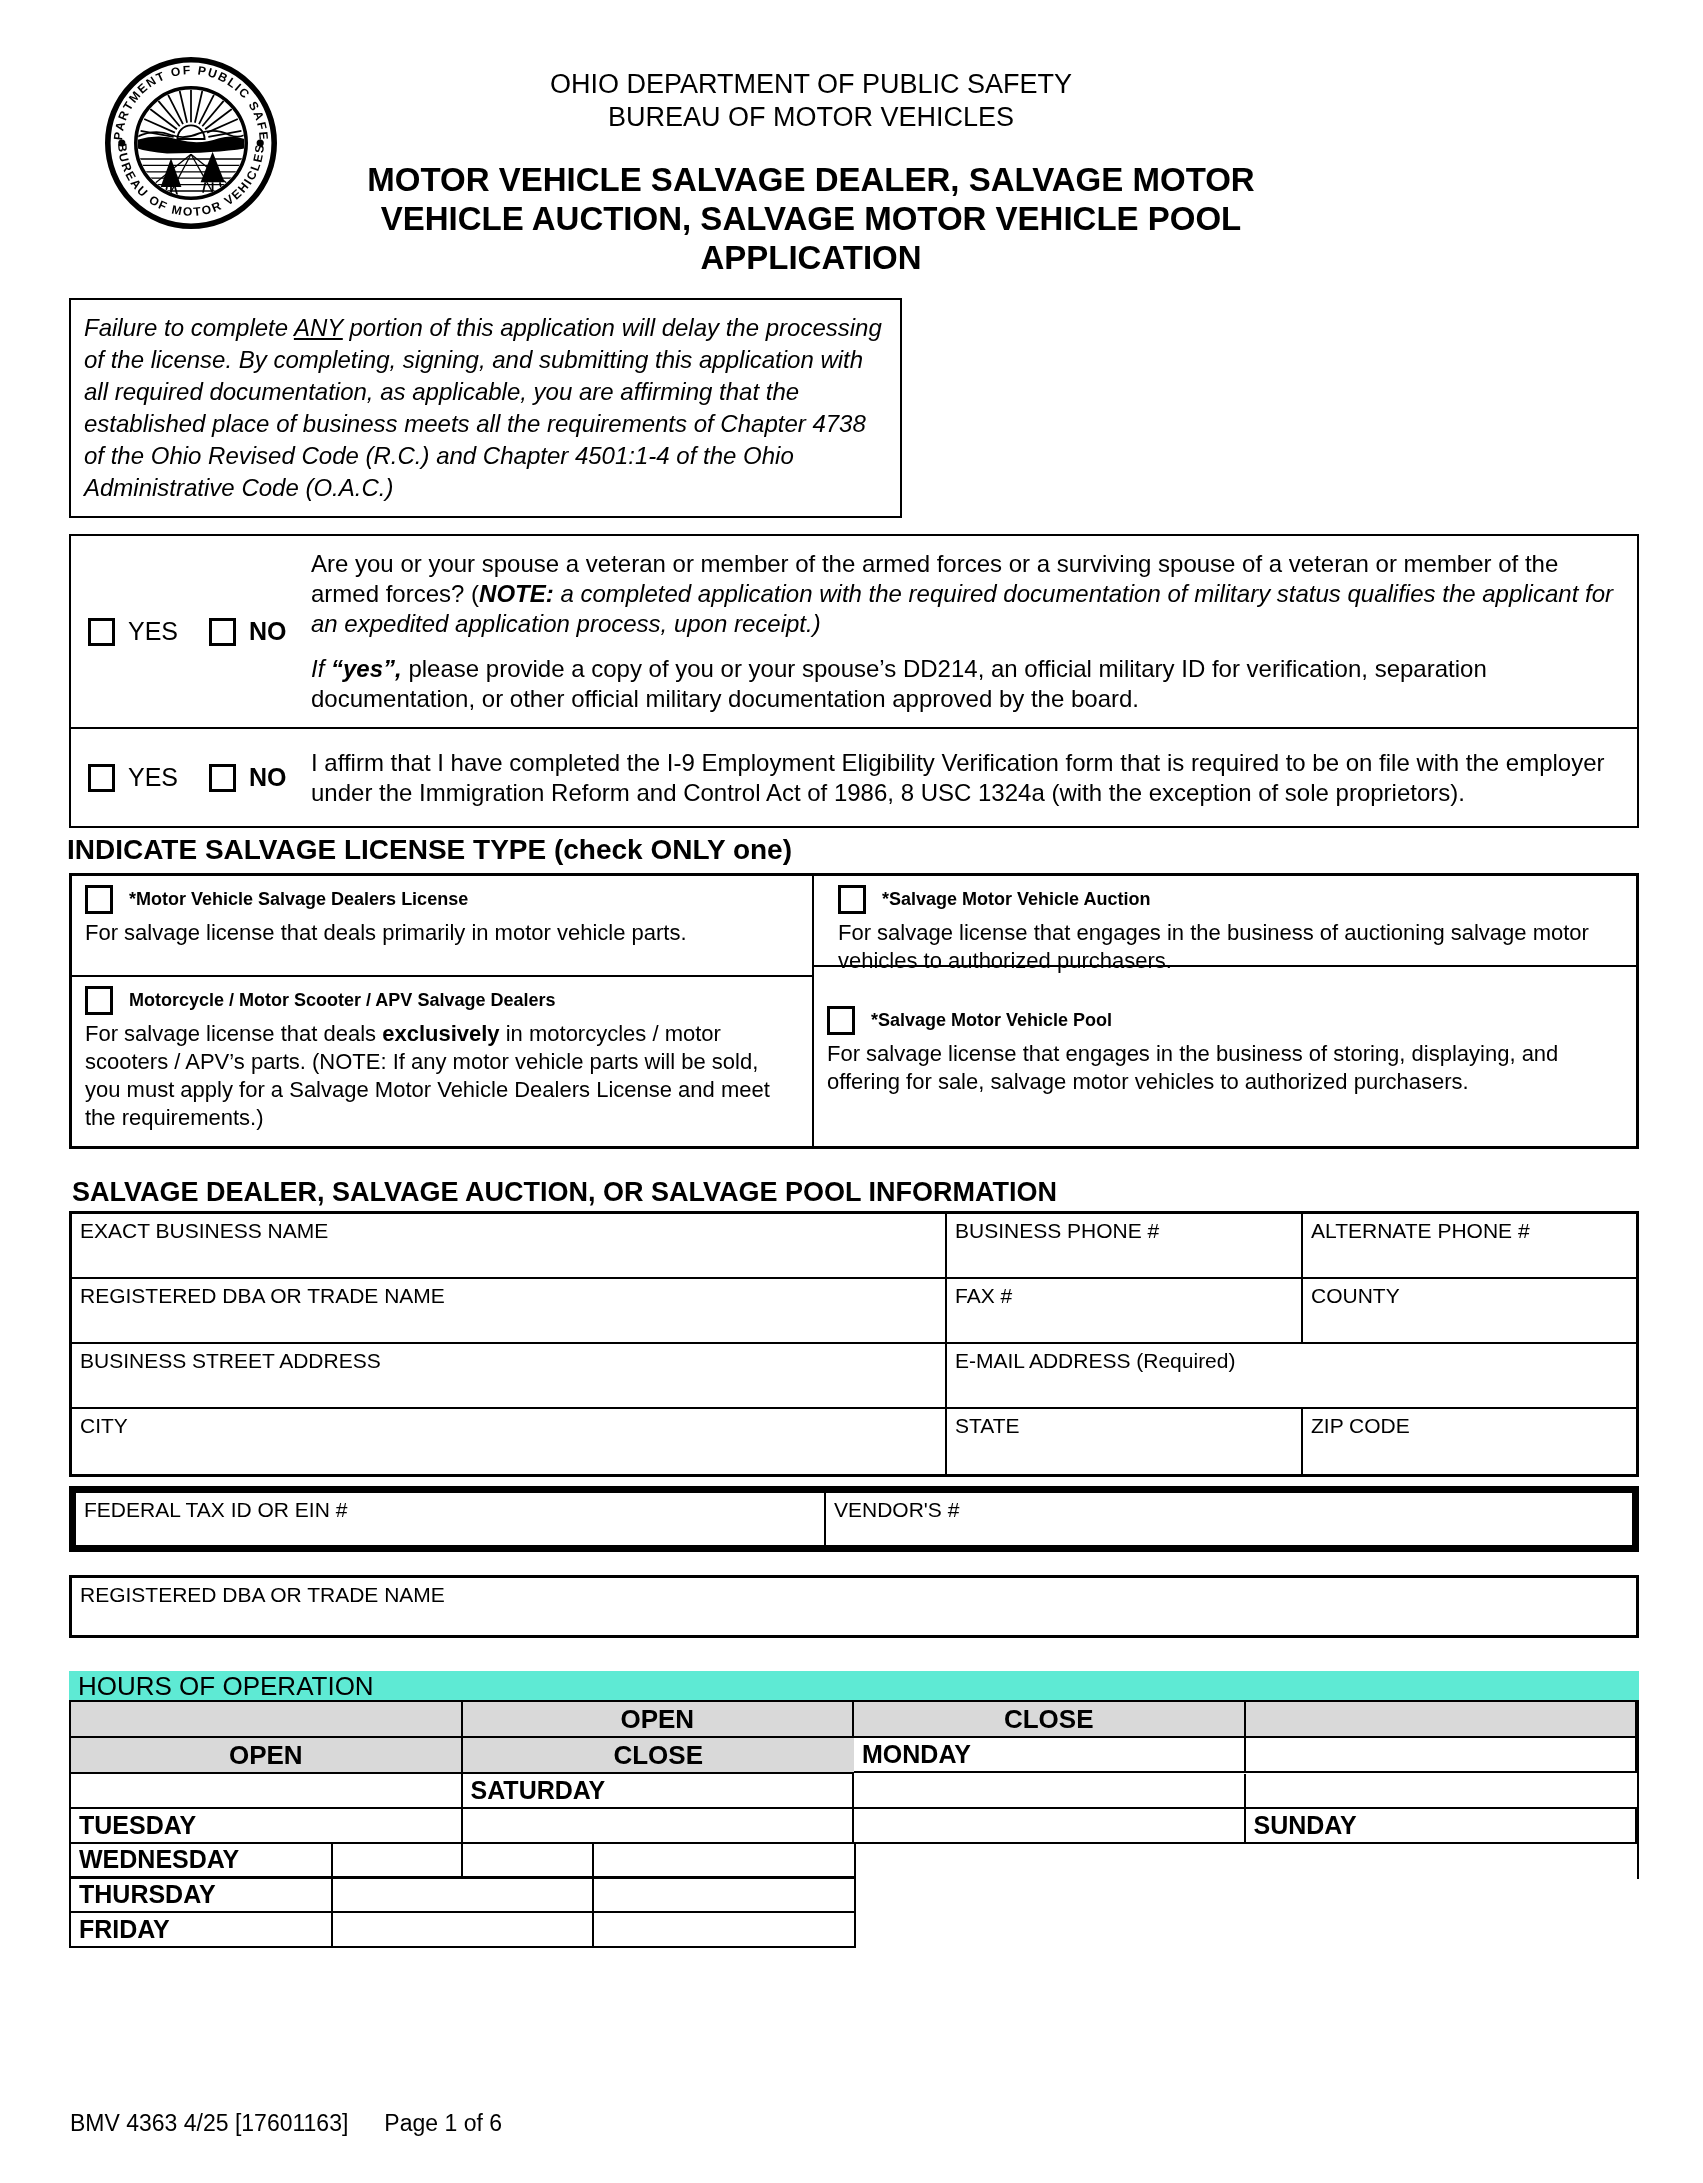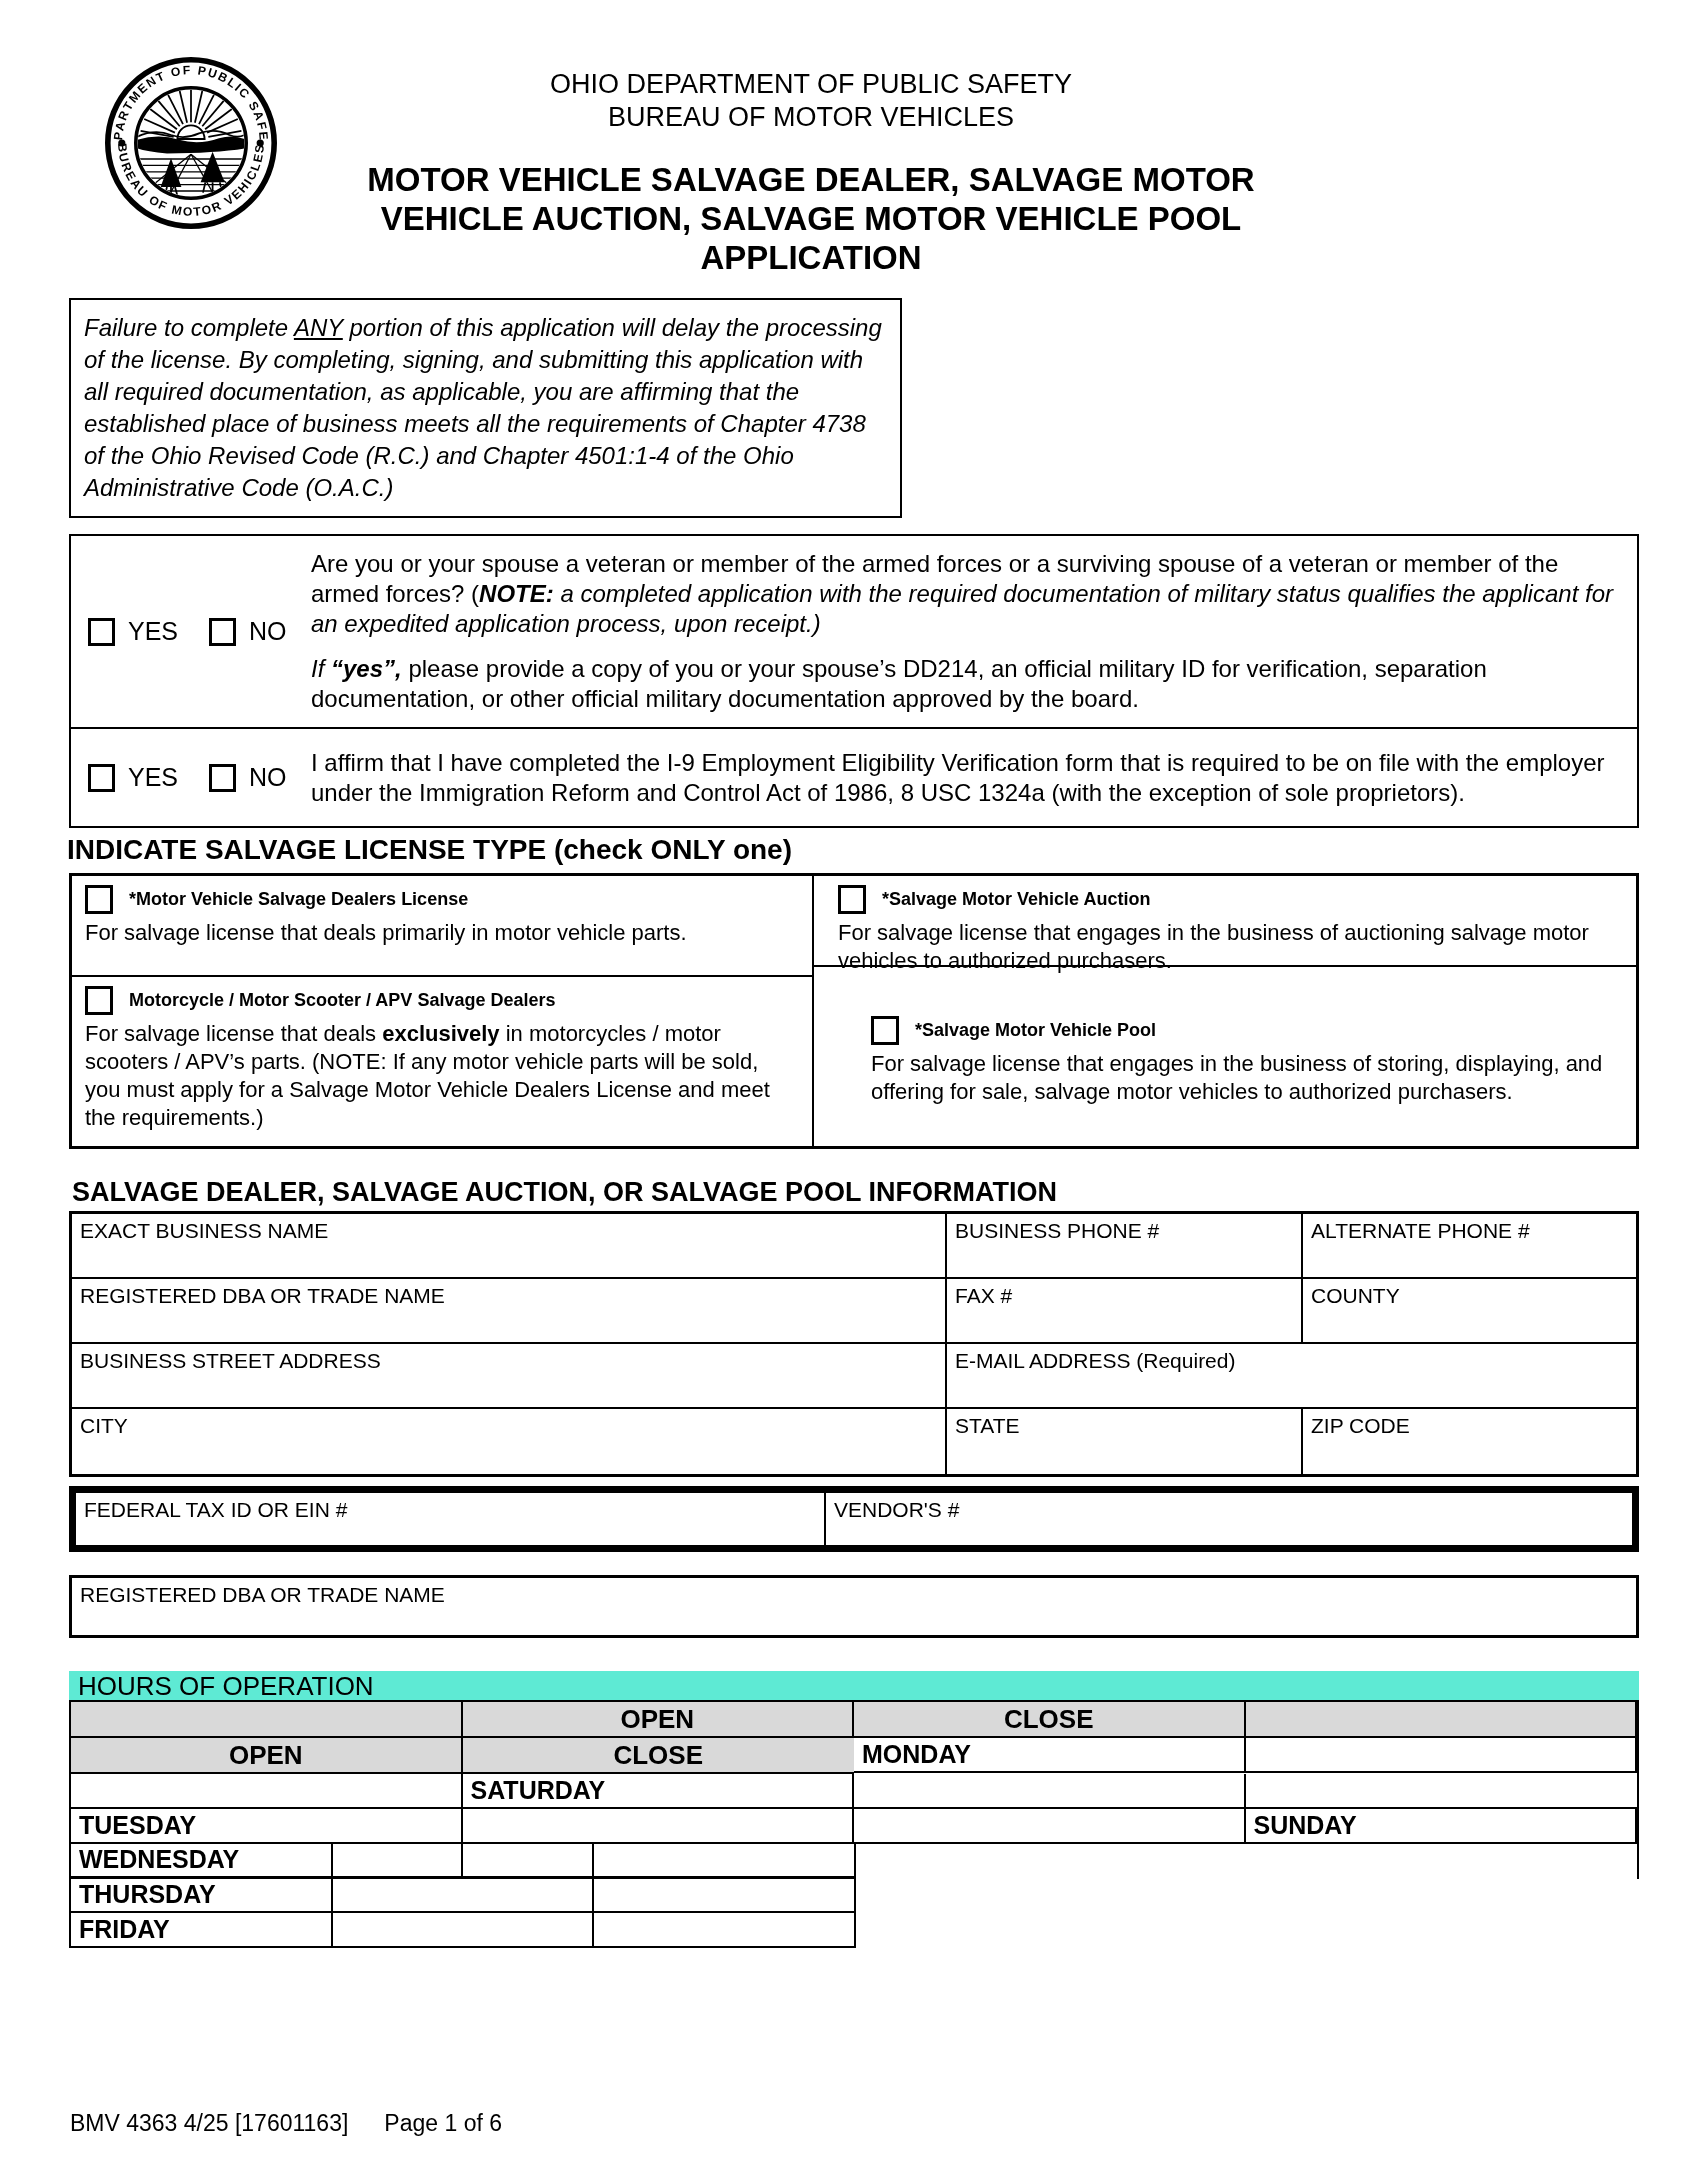--- a/index.html
+++ b/index.html
@@ -21,36 +21,36 @@
     font-style:italic; font-size:24px; line-height:32px;
   }
   .notice .emph { text-decoration:underline; }
   
   .vet-table { position:absolute; left:69px; top:534px; width:1570px; border:2.5px solid #000; }
   .vet-row { display:flex; align-items:center; min-height:161px; }
   .vet-row.second { border-top:2.5px solid #000; min-height:99px; }
   .yesno { flex:0 0 237px; display:flex; align-items:center; padding-left:17px; }
   .cb { display:inline-block; width:27px; height:28px; border:3.5px solid #000; background:#fff; flex:none; }
   .cb-label { font-size:25px; margin-left:13px; }
-  .yesno .group2 { margin-left:31px; display:flex; align-items:center; }
+  .yesno .group2 { margin-left:31px; display:flex; align-items:center;font-weight:bold; }
   .vet-text { flex:1; font-size:24px; line-height:30px; padding:13px 15px 13px 3px; }
   .vet-text .para2 { margin-top:15px; }
   .it { font-style:italic; }
   .bit { font-style:italic; font-weight:bold; }
   .b { font-weight:bold; }
   
   .license-heading { position:absolute; left:67px; top:834px; font-size:28px; font-weight:bold; }
   .license-table { position:absolute; left:69px; top:873px; width:1570px; height:276px; border:3px solid #000; display:flex; }
   .lt-left { width:742px; border-right:2.5px solid #000; display:flex; flex-direction:column; }
   .lt-right { flex:1; display:flex; flex-direction:column; }
   .lt-cell { padding:9px 13px; }
   .lt-left .cell1 { height:101px; border-bottom:2.5px solid #000; }
   .lt-left .cell2 { flex:1; }
   .lt-right .cell1 { height:91px; border-bottom:2.5px solid #000;padding-left:24px; }
-  .lt-right .cell2 { flex:1; padding-top:49px;margin-left:44px; }
+  .lt-right .cell2 { flex:1; padding-top:39px; }
   .opt-head { display:flex; align-items:center; }
   .opt-head .cb { width:28px; height:29px; }
   .opt-label { font-size:18px; font-weight:bold; margin-left:16px; }
   .opt-desc { font-size:22px; line-height:28px; margin-top:5px; }
   
   .biz-heading { position:absolute; left:72px; top:1177px; font-size:27px; font-weight:bold; }
   .biz-table {
     position:absolute; left:69px; top:1211px; width:1570px; border:3px solid #000;
     display:grid; grid-template-columns:875px 356px auto; grid-auto-rows:65px;
   }

